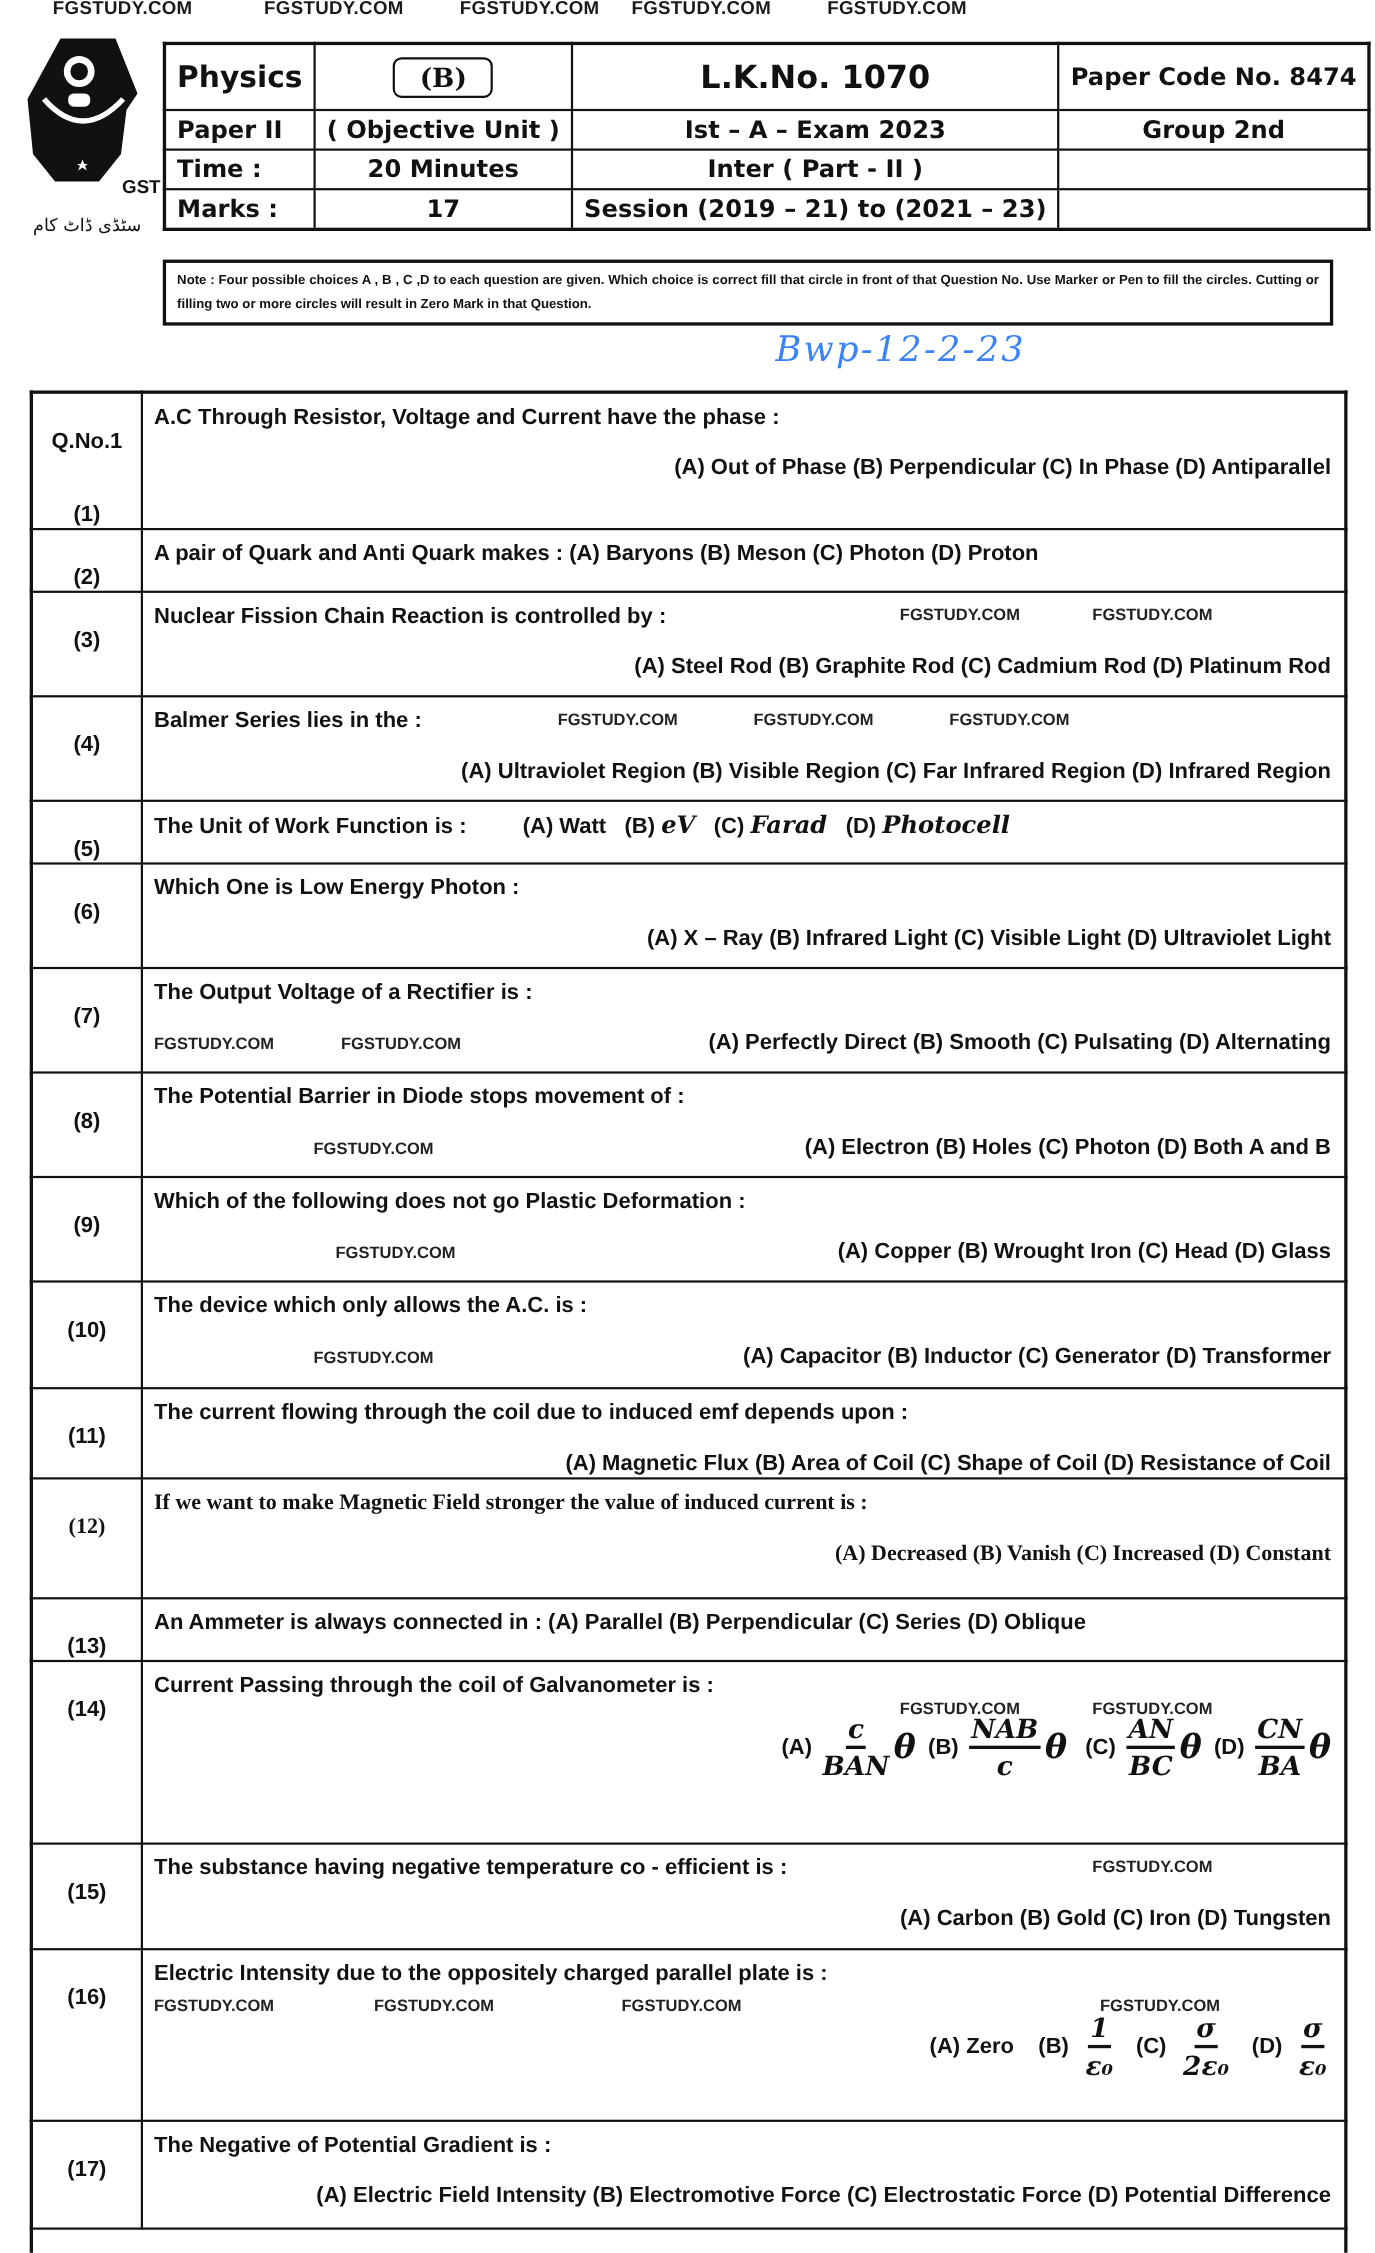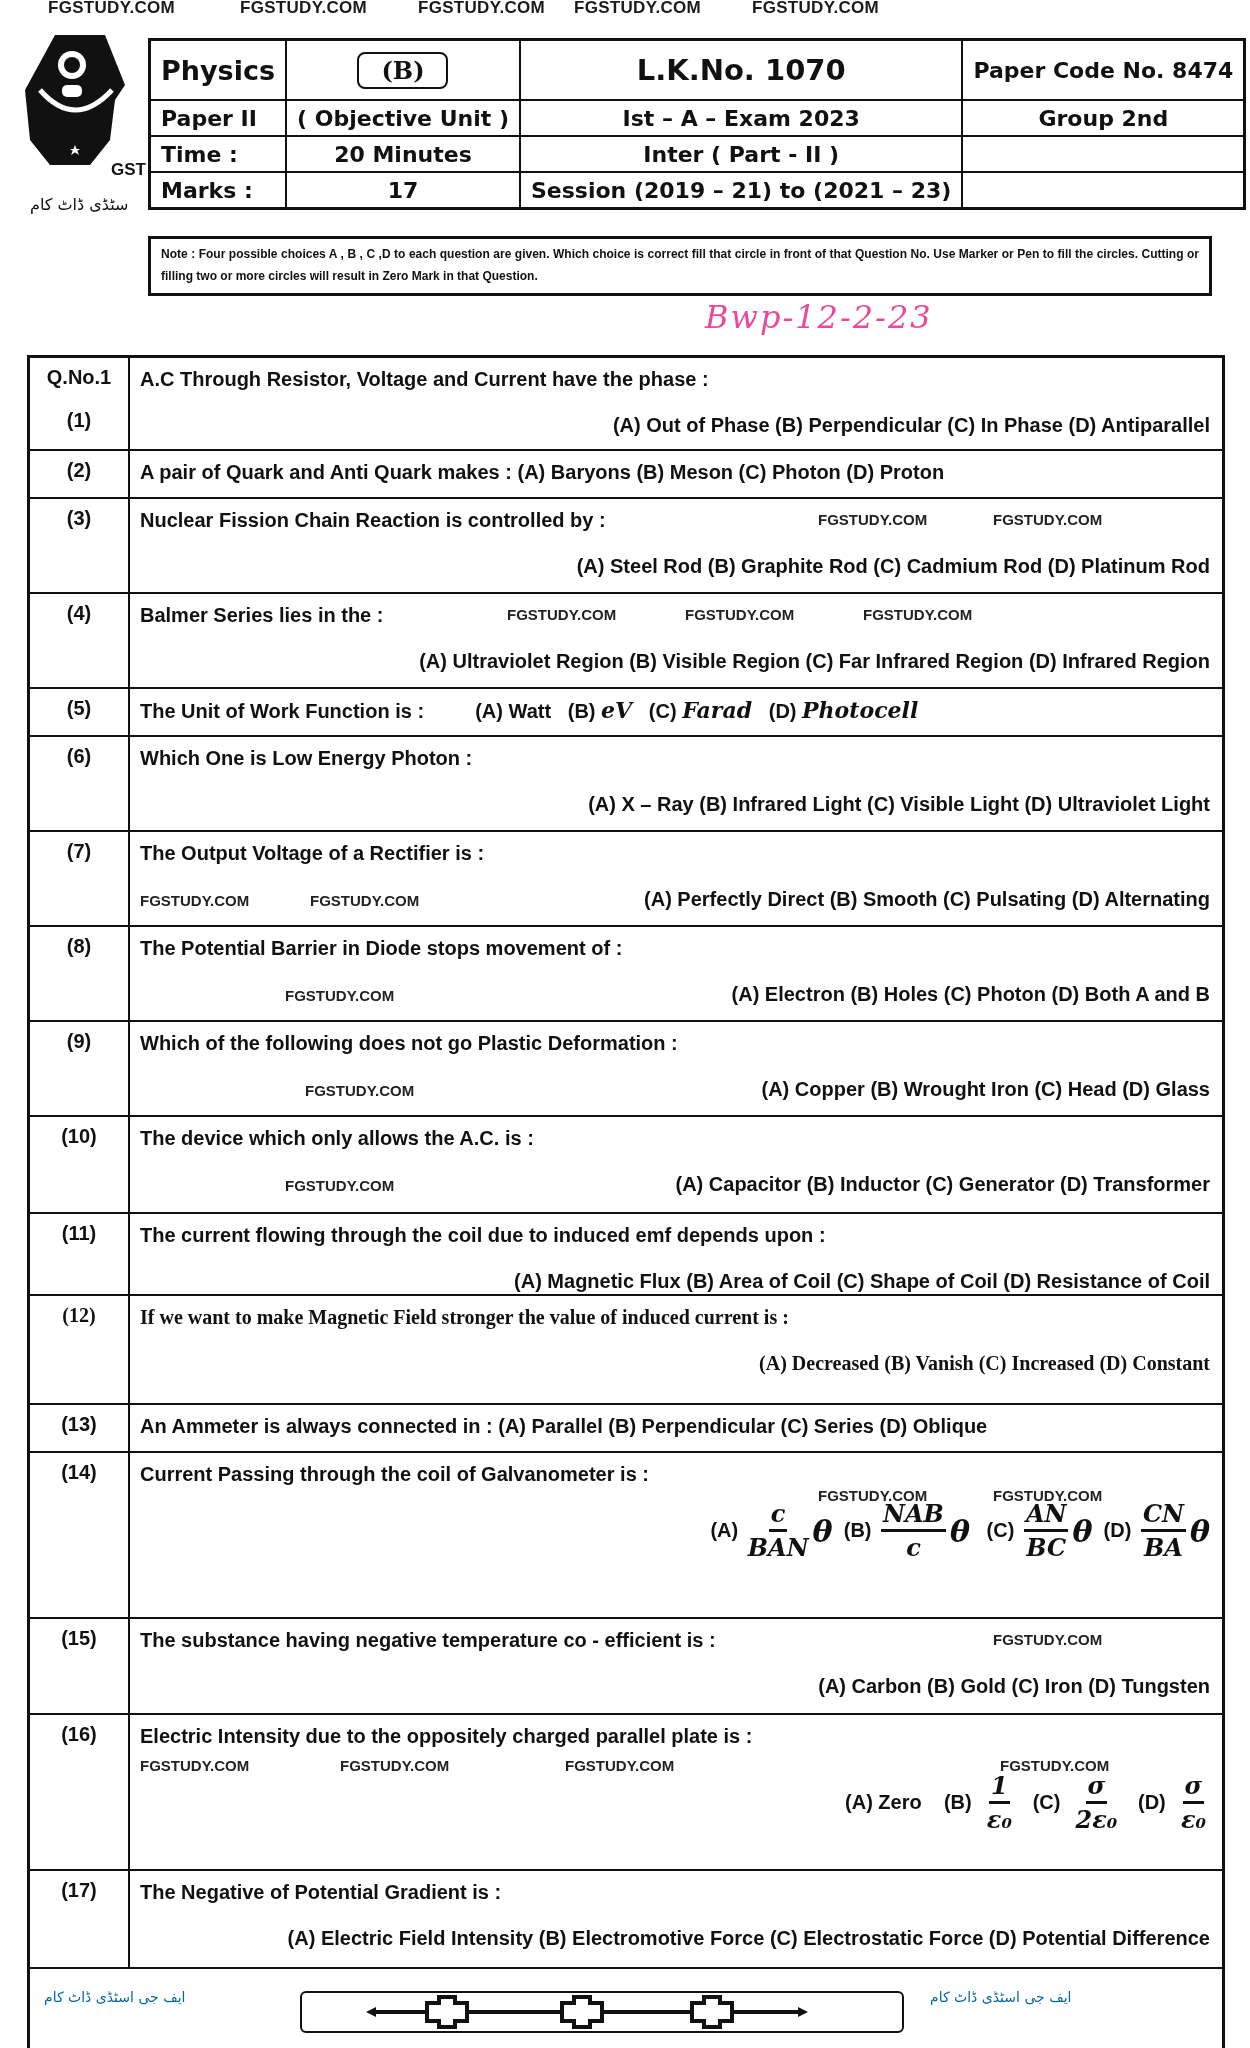--- a/index.html
+++ b/index.html
@@ -22,30 +22,30 @@
   .lk { font-size:29px !important; text-align:center; }
   .pcode { font-size:22px !important; }
   .center { text-align:center; }
   .badge { display:inline-block; border:2px solid #111; border-radius:8px; padding:2px 22px;
            font-family:"DejaVu Serif", serif; font-size:24px; }
 
   .note { position:absolute; left:148px; top:236px; width:1064px; border:3px solid #111;
           padding:4px 10px 6px 10px; font-weight:bold; font-size:12px; line-height:22px;
           font-family:"Liberation Sans", sans-serif; box-sizing:border-box; text-align:justify; }
   .sig { position:absolute; left:705px; top:298px; font-family:"DejaVu Serif", serif;
-         font-size:32px; font-style:italic; color:#ec4899; letter-spacing:2px; }
+         font-size:32px; font-style:italic; color:#3b82f6; letter-spacing:2px; }
 
   table.q { position:absolute; left:27px; top:355px; width:1198px; border-collapse:collapse;
             border:3px solid #111; font-family:"Liberation Sans", sans-serif; }
   table.q td { border:2px solid #111; vertical-align:top; padding:0; }
   td.num { width:98px; text-align:center; font-weight:bold; font-size:20px; position:relative; }
   td.body { padding:0 12px 0 10px !important; position:relative; }
   .qtext { font-weight:bold; font-size:20px; line-height:26px; padding-top:8px; white-space:nowrap; }
   .opts { font-weight:bold; font-size:20px; line-height:26px; text-align:right; white-space:nowrap; padding-top:20px; }
-  .num-label { display:block; padding-top:8px; }
+  .num-label { display:block; padding-top:8px;margin-top:24px; }
   .wmq { position:absolute; font-size:15px; font-weight:bold; color:#222; white-space:nowrap; }
   .ital { font-family:"DejaVu Serif", serif; font-style:italic; font-size:22px; }
   .frac { display:inline-flex; flex-direction:column; align-items:center; vertical-align:middle;
           font-family:"DejaVu Serif", serif; font-style:italic; font-weight:bold; font-size:24px; margin:0 4px; }
   .frac .n { padding:0 2px; border-bottom:3px solid #111; line-height:30px; }
   .frac .d { line-height:32px; }
   .theta { font-family:"DejaVu Serif", serif; font-style:italic; font-weight:bold; font-size:30px; vertical-align:middle; }
   .footer-row td { height:84px; }
   .ornament { position:absolute; left:270px; top:22px; width:600px; height:38px; border:2px solid #111; border-radius:6px; }
   .urdu { font-family:"DejaVu Sans", sans-serif; font-size:14px; color:#0369a1; }

